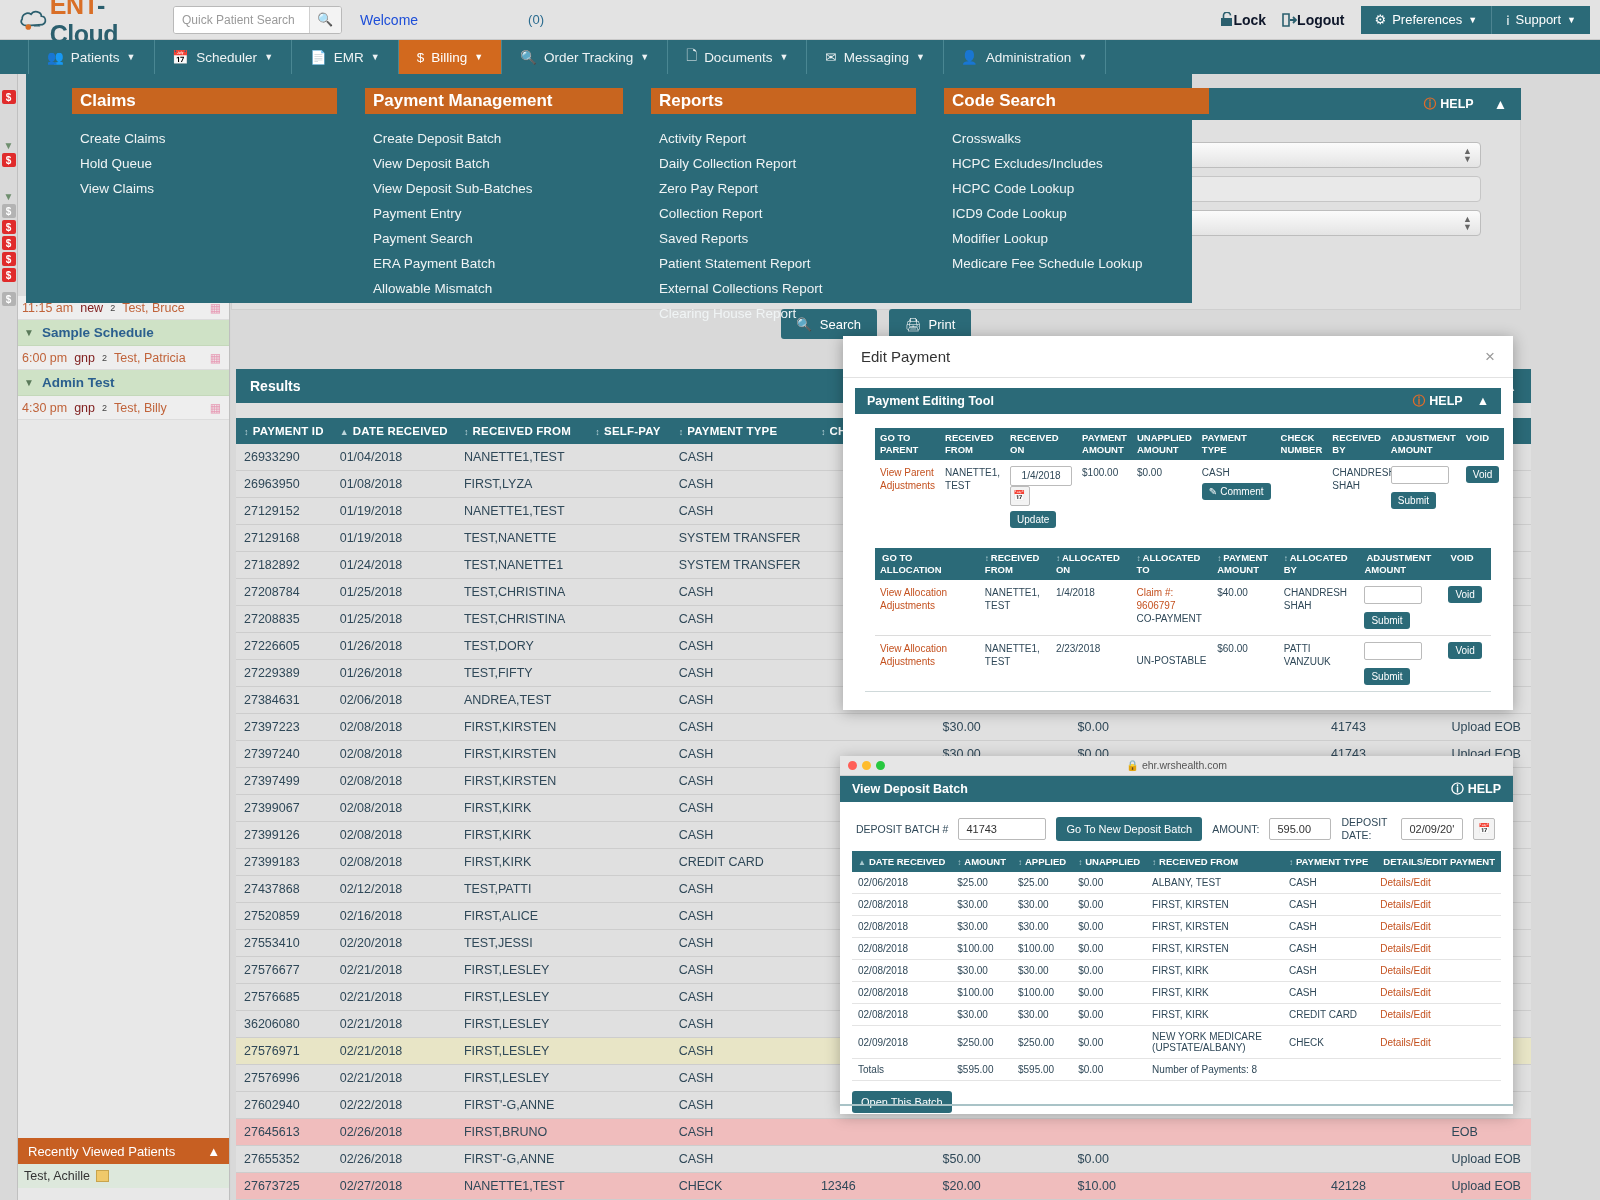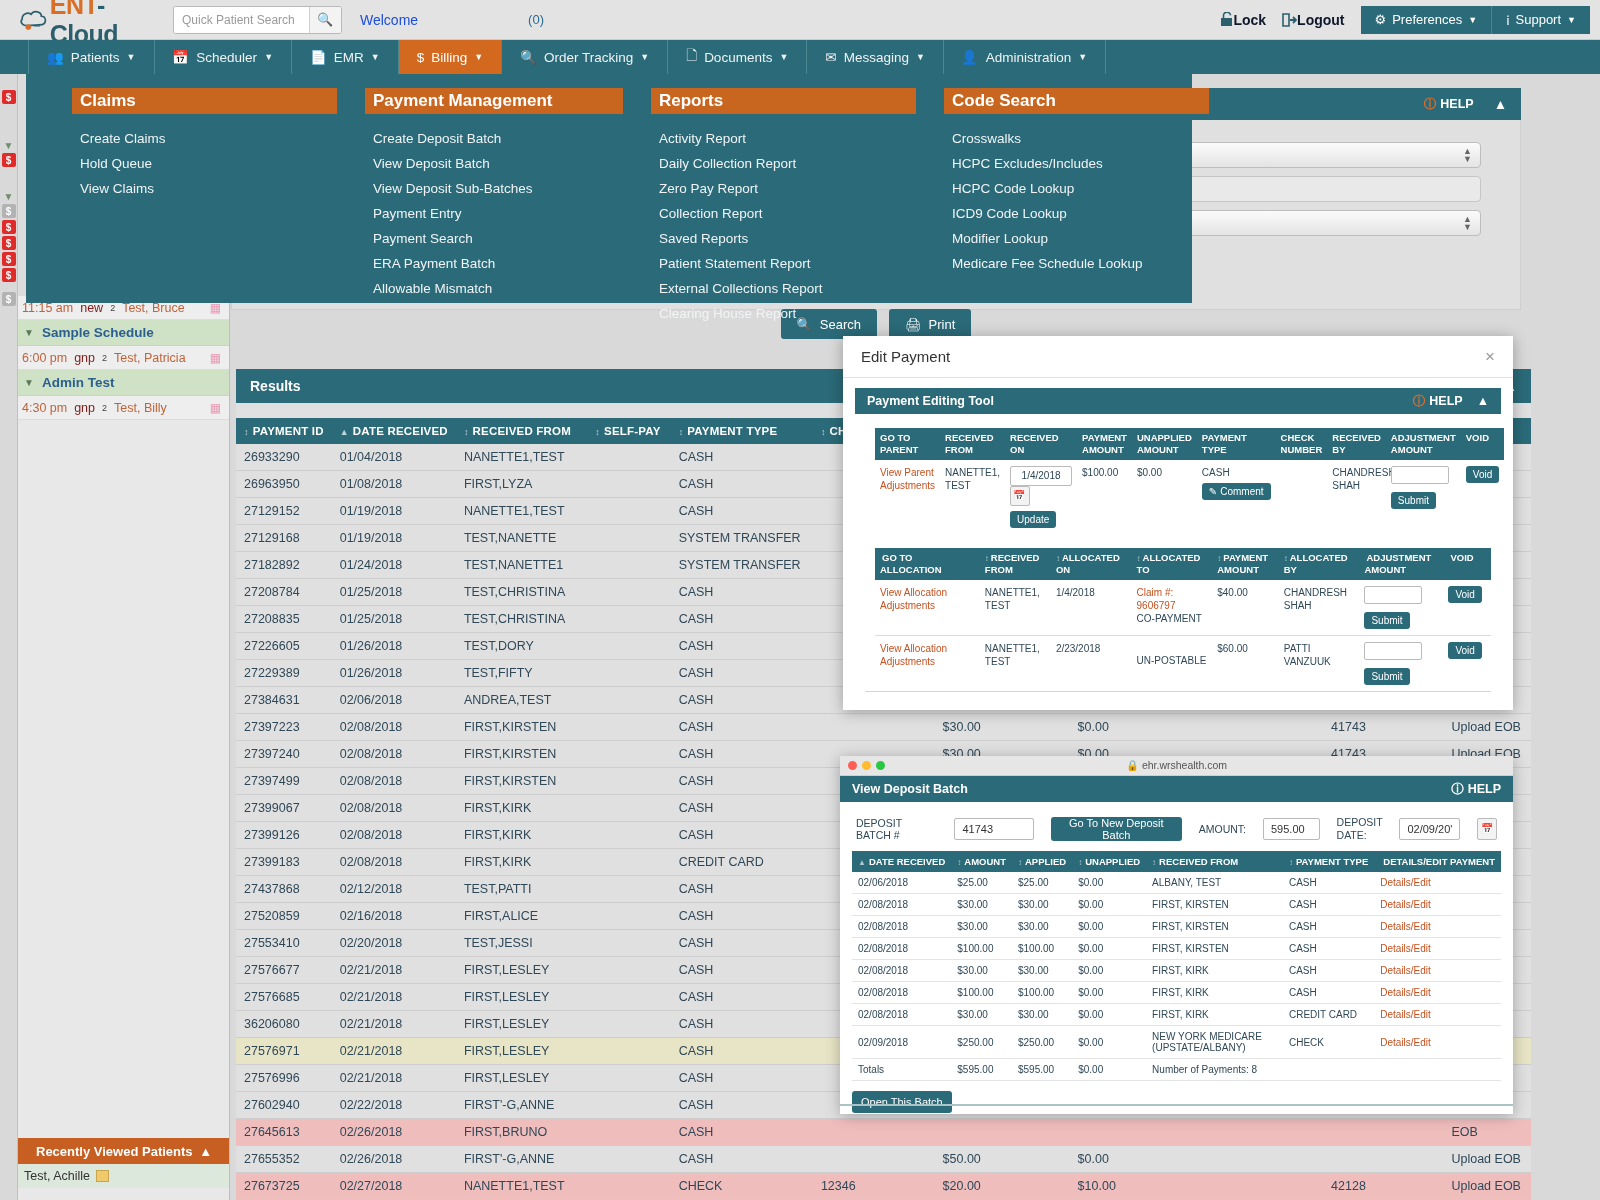--- a/index.html
+++ b/index.html
@@ -96,22 +96,22 @@
   .sb-row .pname{ color:#c0633a; }
   .sb-row .doc{ margin-left:auto; margin-right:8px; color:#e79ab4; font-size:12px;}
   .sb-group{
     height:26px; display:flex; align-items:center; gap:8px;
     background:#cfe2c6; color:#2b5f8e; font-weight:bold; font-size:13.5px;
     padding-left:6px; border-bottom:1px solid #c4d8ba;
   }
   .sb-group .tri{ color:#5a7a5a; font-size:10px; }
   .recent-hdr{
     position:absolute; bottom:36px; left:0; width:212px; height:26px;
-    background:#c75f22; color:#fff; font-weight:bold; font-size:13px;
-    display:flex; align-items:center; padding:0 18px;
+    background:#c75f22; color:#fff; font-weight:normal; font-size:13px;
+    display:flex; align-items:center; padding:0 10px;
   }
   .recent-hdr .up{ margin-left:auto; }
   .recent-row{
     position:absolute; bottom:12px; left:0; width:212px; height:24px;
     background:#dde8dc; font-size:12.5px; color:#333;
     display:flex; align-items:center; gap:6px; padding-left:6px;
   }
   .mini-doc{ width:13px;height:12px;background:#f0c96a;border:1px solid #c8a44c;display:inline-block;}
 
   
@@ -248,21 +248,21 @@
   }
   .dot{ width:9px;height:9px;border-radius:50%; margin-right:5px; }
   .dot.r{background:#ff5f57;} .dot.y{background:#febc2e;} .dot.g{background:#28c840;}
   .win-url{ position:absolute; left:0; right:0; text-align:center; font-size:10.5px; color:#555;}
   .win-hdr{
     height:26px; background:#2b6a78; color:#fff; display:flex; align-items:center;
     padding:0 12px; font-size:12.5px; font-weight:bold;
   }
   .win-hdr .right{ margin-left:auto; }
   .win-form{
-    display:flex; align-items:center; gap:17px; padding:14px 16px 10px 16px; font-size:10.5px;
+    display:flex; align-items:center; gap:10px; padding:14px 16px 10px 16px; font-size:10.5px;
   }
   .lbl{ color:#2f4858; font-size:10.5px; }
   .inp{
     height:22px; border:1px solid #b9b9b9; background:#fff; border-radius:2px;
     display:flex; align-items:center; padding:0 7px; font-size:11px; color:#333;
   }
   .dtab{ width:calc(100% - 24px); margin:0 12px; border-collapse:collapse; font-size:10px;}
   .dtab th{
     background:#2b6a78; color:#fff; text-align:left; padding:5px 6px;
     font-size:9.5px; font-weight:bold; white-space:nowrap;

